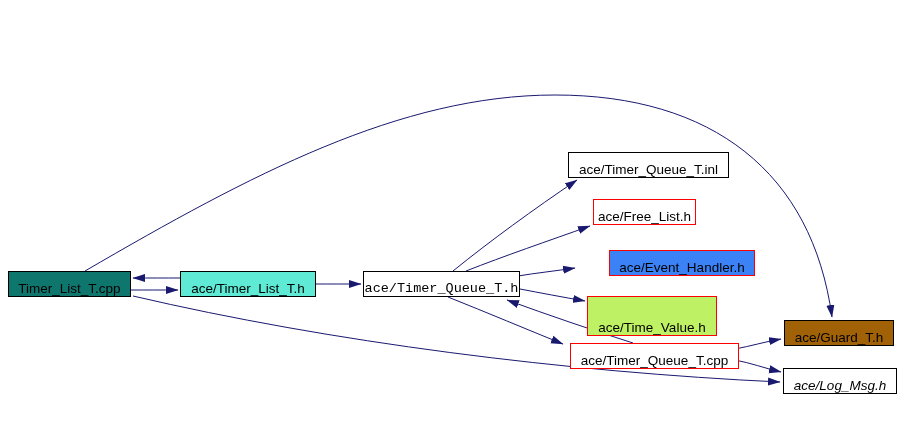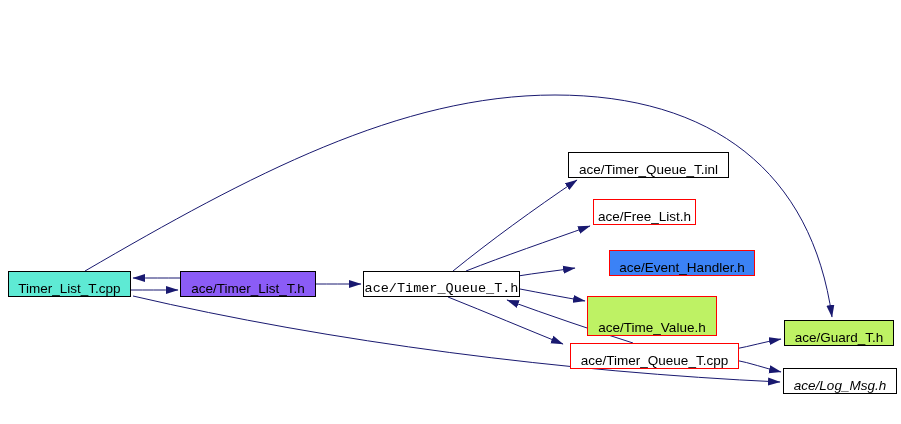--- a/index.html
+++ b/index.html
@@ -61,44 +61,44 @@
         <path class="edge" d="M 520,289 C 541,293 562,297 585,301" stroke="#191970" marker-end="url(#arrowhead)"></path>
         <path class="edge" d="M 448,297 C 488,313 526,329 563,344" stroke="#191970" marker-end="url(#arrowhead)"></path>
         <path class="edge" d="M 633,343 C 592,330 548,315 507,300" stroke="#191970" marker-end="url(#arrowhead)"></path>
         <path class="edge" d="M 735,349 C 751,346 764,342 781,339" stroke="#191970" marker-end="url(#arrowhead)"></path>
         <path class="edge" d="M 735,360 C 751,363 764,368 781,372" stroke="#191970" marker-end="url(#arrowhead)"></path>
         <path class="edge" d="M 85,271 C 250,175 400,95 555,95 C 712,95 812,172 832,317" stroke="#191970" marker-end="url(#arrowhead)"></path>
         <path class="edge" d="M 133,296 C 330,342 565,372 780,382" stroke="#191970" marker-end="url(#arrowhead)"></path>
       </g>
   </svg>
   <div id="node-layer">
-      <div class="graph-node" style="left: 8px; top: 271px; width: 123px; height: 26px; background: #5eead4; border-color: rgb(0, 0, 0);">
+      <div class="graph-node" style="left: 8px; top: 271px; width: 123px; height: 26px; background: #0f766e; border-color: rgb(0, 0, 0);">
         <span>Timer_List_T.cpp</span>
       </div>
-      <div class="graph-node" style="left: 180px; top: 271px; width: 136px; height: 26px; background: #8b5cf6; border-color: rgb(0, 0, 0);">
+      <div class="graph-node" style="left: 180px; top: 271px; width: 136px; height: 26px; background: #5eead4; border-color: rgb(0, 0, 0);">
         <span>ace/Timer_List_T.h</span>
       </div>
       <div class="graph-node" style="left: 363px; top: 271px; width: 157px; height: 26px; background: rgb(255, 255, 255); border-color: rgb(0, 0, 0); font-family: Liberation Mono, monospace;">
         <span>ace/Timer_Queue_T.h</span>
       </div>
       <div class="graph-node" style="left: 568px; top: 152px; width: 161px; height: 26px; background: rgb(255, 255, 255); border-color: rgb(0, 0, 0);">
         <span>ace/Timer_Queue_T.inl</span>
       </div>
       <div class="graph-node" style="left: 593px; top: 199px; width: 103px; height: 26px; background: rgb(255, 255, 255); border-color: rgb(255, 0, 0);">
         <span>ace/Free_List.h</span>
       </div>
       <div class="graph-node" style="left: 577px; top: 250px; width: 146px; height: 26px; background: #3b82f6; border-color: rgb(255, 0, 0); margin-left: 32px;">
         <span>ace/Event_Handler.h</span>
       </div>
       <div class="graph-node" style="left: 587px; top: 296px; width: 130px; height: 40px; background: #bef264; border-color: rgb(255, 0, 0);">
         <span>ace/Time_Value.h</span>
       </div>
       <div class="graph-node" style="left: 570px; top: 343px; width: 169px; height: 26px; background: rgb(255, 255, 255); border-color: rgb(255, 0, 0);">
         <span>ace/Timer_Queue_T.cpp</span>
       </div>
-      <div class="graph-node" style="left: 784px; top: 320px; width: 110px; height: 26px; background: #bef264; border-color: rgb(0, 0, 0);">
+      <div class="graph-node" style="left: 784px; top: 320px; width: 110px; height: 26px; background: #a16207; border-color: rgb(0, 0, 0);">
         <span>ace/Guard_T.h</span>
       </div>
       <div class="graph-node" style="left: 783px; top: 368px; width: 114px; height: 26px; background: rgb(255, 255, 255); border-color: rgb(0, 0, 0); font-style: italic;">
         <span>ace/Log_Msg.h</span>
       </div>
     </div>
 </div>
 
 </body></html>

